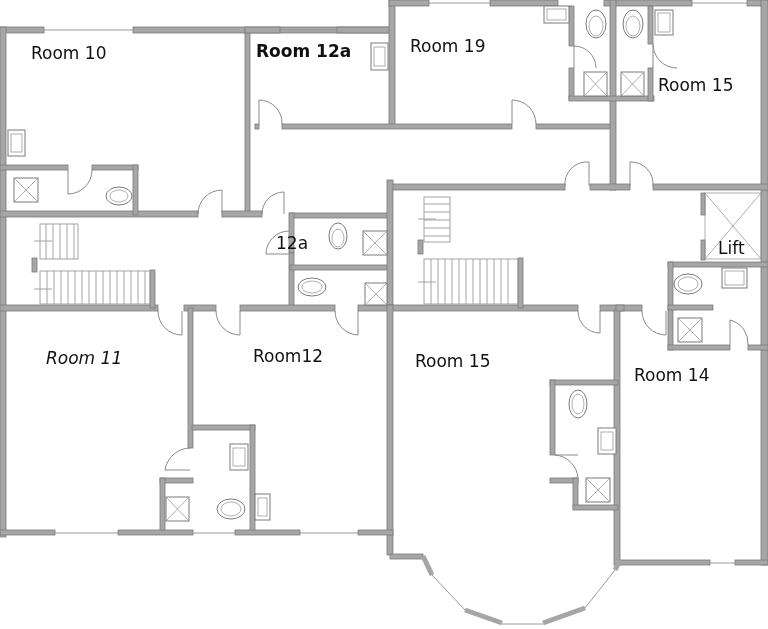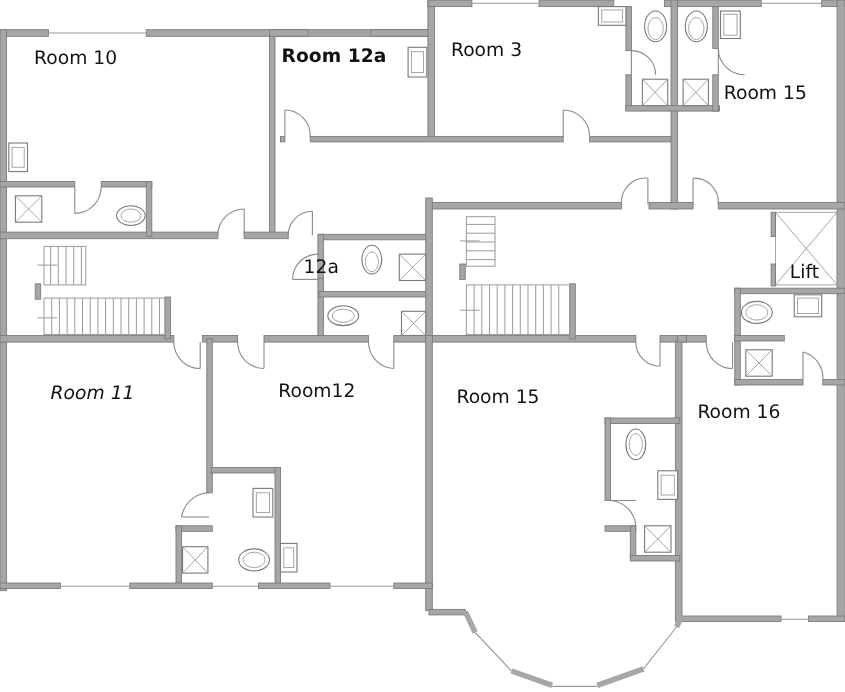--- a/index.html
+++ b/index.html
@@ -331,20 +331,20 @@
       <line class="stair" x1="494" y1="259" x2="494" y2="304"></line>
     <line class="stair" x1="501" y1="259" x2="501" y2="304"></line>
       <line class="stair" x1="508" y1="259" x2="508" y2="304"></line>
     <line class="stair" x1="418" y1="219" x2="436" y2="219"></line>
     <line class="stair" x1="418" y1="282" x2="436" y2="282"></line>
   </g>
 </svg>
 
 <div class="label" style="left:15px;top:45px;margin-left:16px;">Room 10</div>
 <div class="label" style="left:256px;top:43px;font-weight:bold;">Room 12a</div>
-<div class="label" style="left:410px;top:38px;">Room 3</div>
+<div class="label" style="left:410px;top:38px;">Room 19</div>
 <div class="label" style="left:658px;top:77px;">Room 15</div>
 <div class="label" style="left:276px;top:235px;">12a</div>
 <div class="label" style="left:718px;top:220px;margin-top:20px;">Lift</div>
 <div class="label" style="left:46px;top:350px;font-style:italic;">Room 11</div>
 <div class="label" style="left:253px;top:348px;">Room12</div>
 <div class="label" style="left:415px;top:353px;">Room 15</div>
-<div class="label" style="left:634px;top:367px;">Room 16</div>
+<div class="label" style="left:634px;top:367px;">Room 14</div>
 
 </body></html>

